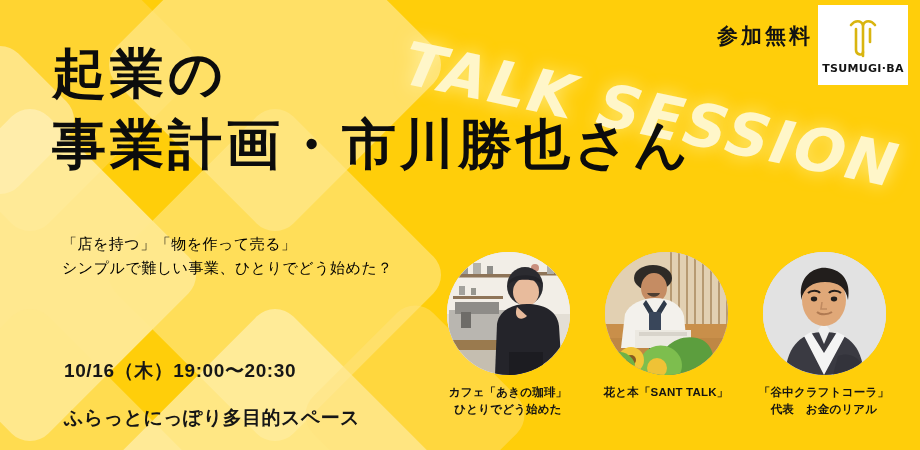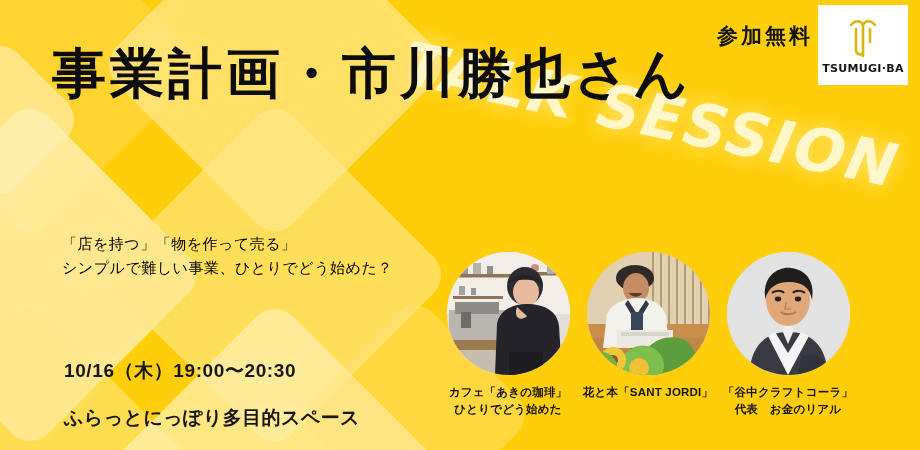--- a/index.html
+++ b/index.html
@@ -128,21 +128,21 @@
     font-weight:600;
     letter-spacing:.4px;
     white-space:nowrap;
   }
 
   
   .speakers{
     position:absolute;
     left:438px; top:252px;
     display:flex;
-    gap:0;
+    gap:18px;
   }
   .speaker{ width:140px; display:flex; flex-direction:column; align-items:center; }
   .avatar{
     width:123px; height:123px;
     border-radius:50%;
     overflow:hidden;
     position:relative;
     background:#CFCFCF;
   }
   .avatar svg{ display:block; width:100%; height:100%; }
@@ -184,20 +184,21 @@
         <path d="M8 9 C12 4, 18 4, 20 9 C22 4, 28 4, 32 9" fill="none" stroke="#D9B510" stroke-width="2.6" stroke-linecap="round"></path>
         <path d="M20 9 L20 40" fill="none" stroke="#D9B510" stroke-width="2.6" stroke-linecap="round"></path>
         <path d="M13 13 L13 34 C13 39, 20 40, 20 36" fill="none" stroke="#D9B510" stroke-width="2.6" stroke-linecap="round"></path>
         <path d="M27 13 L27 26" fill="none" stroke="#D9B510" stroke-width="2.6" stroke-linecap="round"></path>
       </svg>
     </span>
     <span class="logo-text">TSUMUGI·BA</span>
   </div>
 
   <div class="headline">
+    <div class="h-line h-line1">起業の</div>
     <div class="h-line h-line2">事業計画・市川勝也さん</div>
   </div>
 
   <div class="lead">
     <div>「店を持つ」「物を作って売る」</div>
     <div>シンプルで難しい事業、ひとりでどう始めた？</div>
   </div>
 
   <div class="info">
     <div class="info-date">10/16（木）19:00〜20:30</div>
@@ -269,21 +270,21 @@
           <rect x="34" y="80" width="48" height="4" fill="#D8D4CB"></rect>
           <path d="M52 123 C52 95, 72 82, 92 86 C108 90, 112 108, 106 123 Z" fill="#5C9E3E"></path>
           <path d="M34 123 C30 100, 50 88, 66 96 C80 104, 78 118, 74 123 Z" fill="#7DBE4E"></path>
           <circle cx="26" cy="108" r="13" fill="#F2C63A"></circle>
           <circle cx="26" cy="108" r="5" fill="#8A5A20"></circle>
           <circle cx="52" cy="116" r="10" fill="#EFC236"></circle>
           <path d="M0 104 C12 96, 26 100, 30 112 L28 123 L0 123 Z" fill="#6FB247"></path>
         </svg>
       </div>
       <div class="sp-caption">
-        <span>花と本「SANT JORDI」</span>
+        <span>花と本「SANT TALK」</span>
       </div>
     </div>
 
     <div class="speaker">
       <div class="avatar">
         <svg viewBox="0 0 123 123" xmlns="http://www.w3.org/2000/svg">
           <rect width="123" height="123" fill="#DEDEDE"></rect>
           <rect x="0" y="0" width="123" height="123" fill="#E2E2E2"></rect>
           <path d="M22 123 C24 92, 40 80, 61 80 C83 80, 99 92, 101 123 Z" fill="#3A3A42"></path>
           <path d="M48 80 L61 101 L74 80 L82 84 L61 123 L41 84 Z" fill="#F4F4F4"></path>

